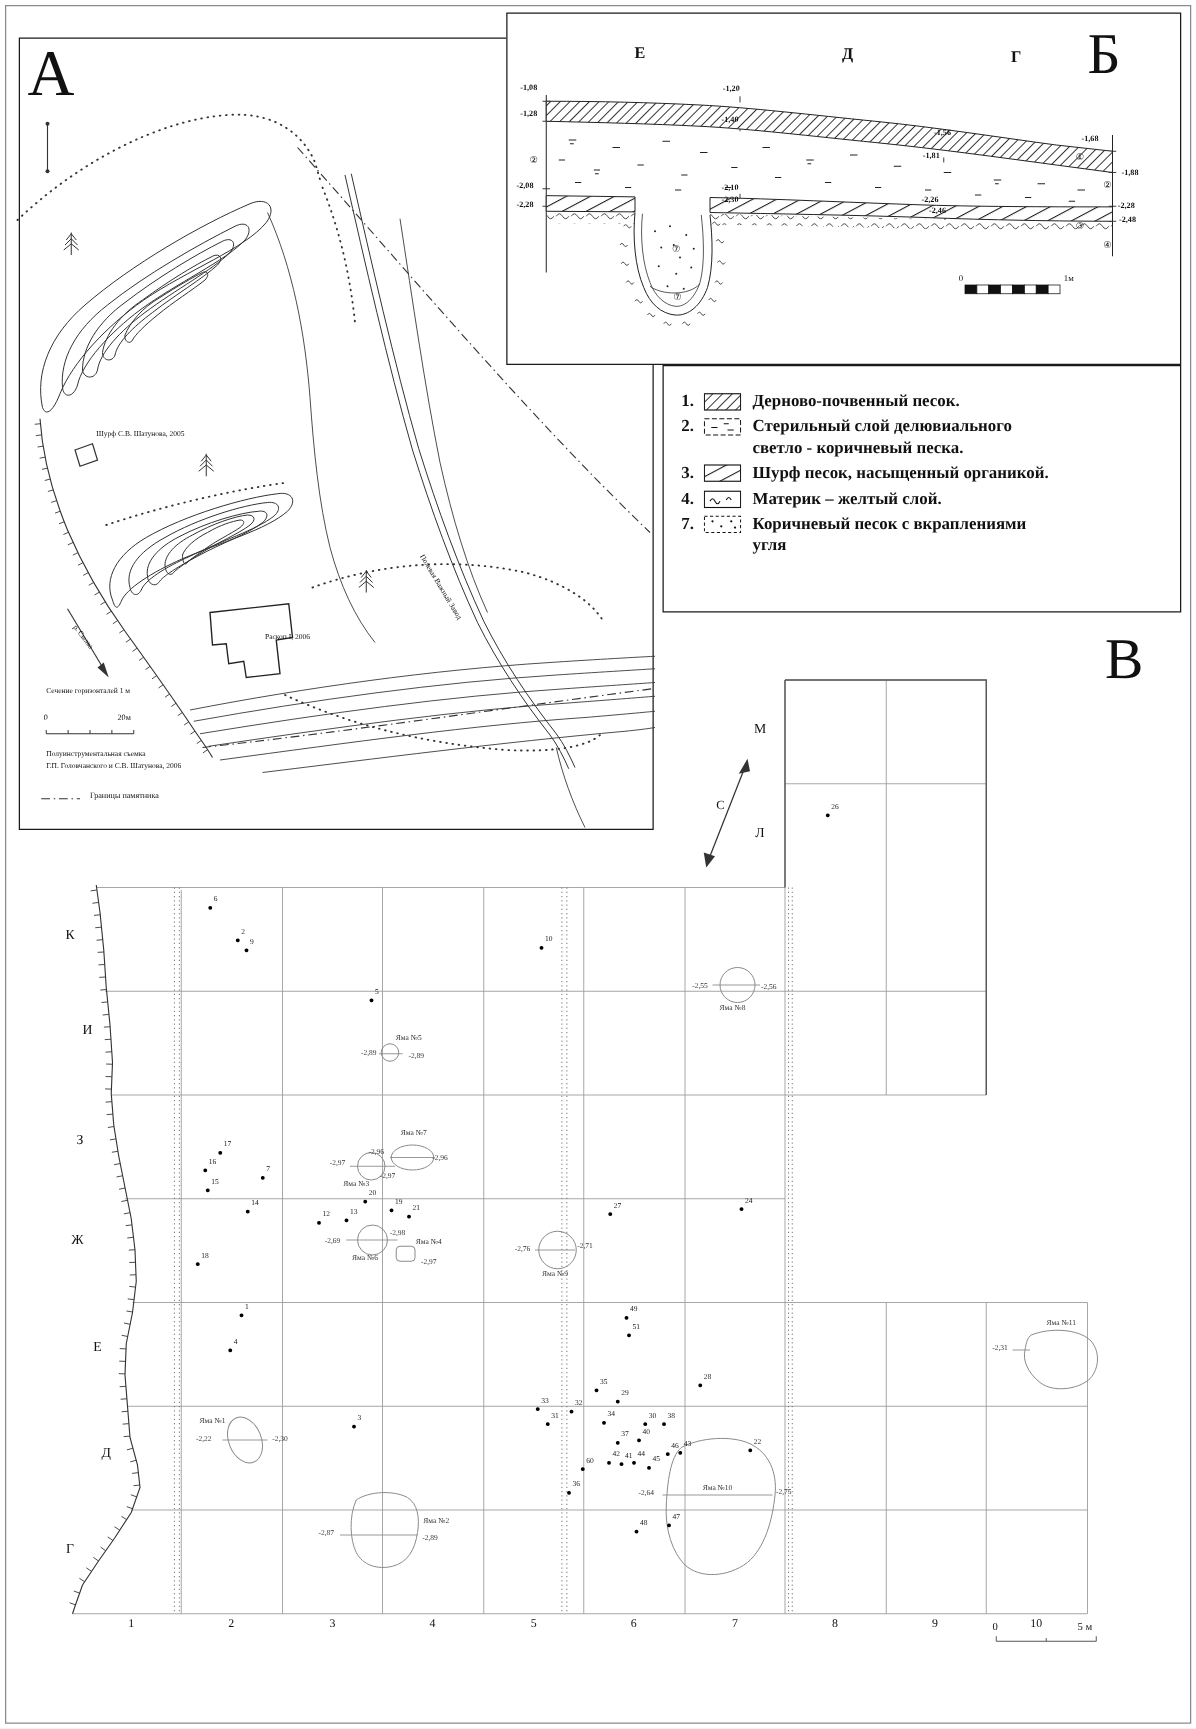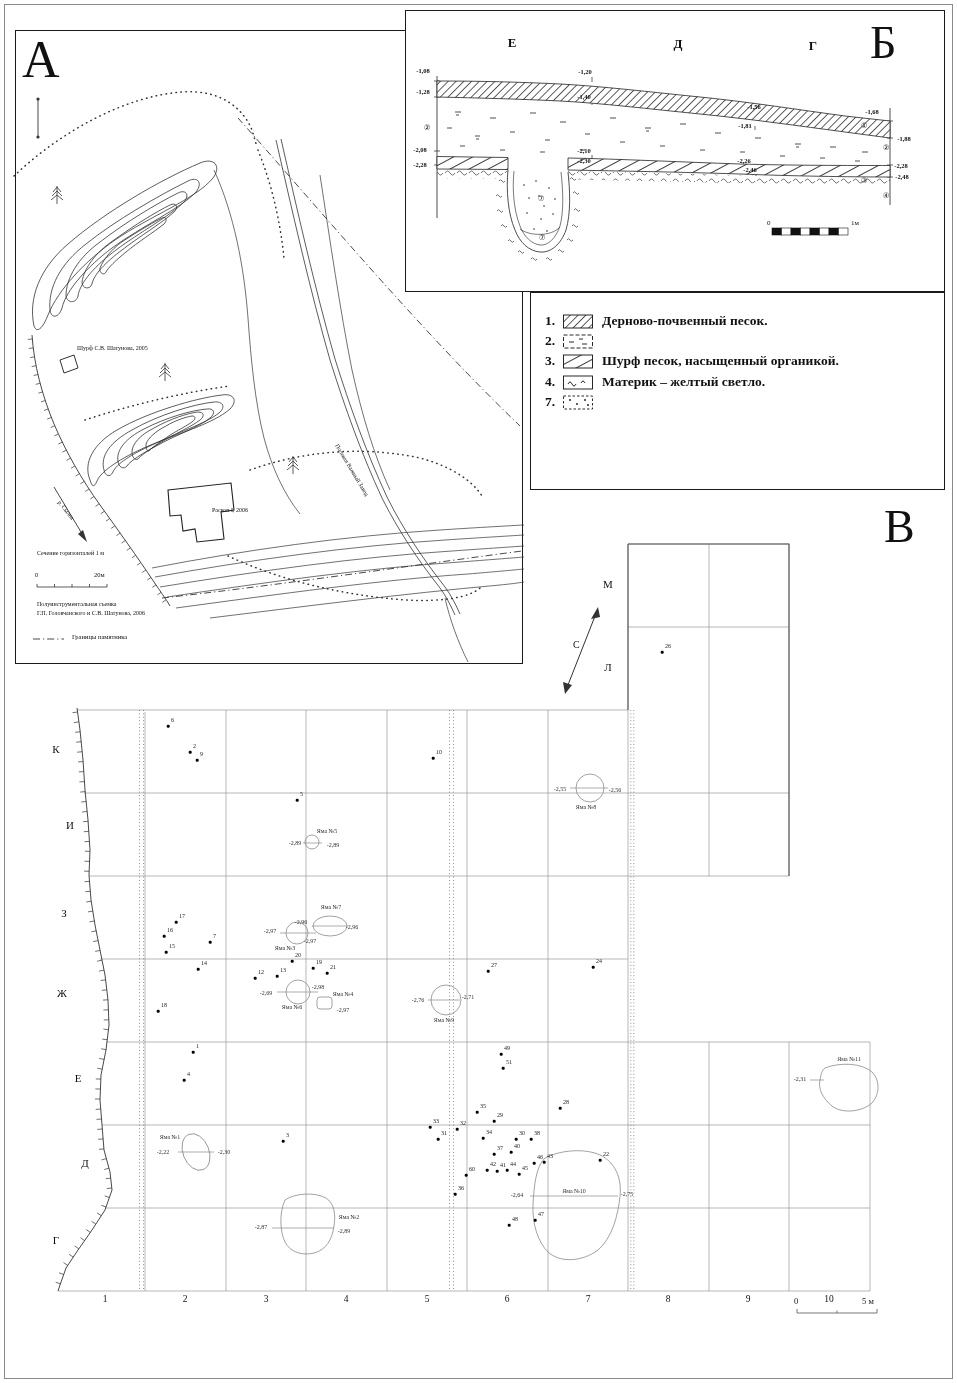--- a/index.html
+++ b/index.html
@@ -59,45 +59,47 @@
             <rect x="0.5" y="1" width="29" height="13" fill="url(#h1)" stroke="#111" stroke-width="0.9"></rect>
           </svg>
           <span class="ltxt">Дерново-почвенный песок.</span>
         </div>
         <div class="lrow">
           <span class="lnum">2.</span>
           <svg class="lsw" width="30" height="15">
             <rect x="0.5" y="1" width="29" height="13" fill="#fff" stroke="#111" stroke-width="0.9" stroke-dasharray="4,2"></rect>
             <path d="M6,8h5 M16,5h4 M19,10h5" stroke="#111" stroke-width="0.9" fill="none"></path>
           </svg>
+          <span class="ltxt">Стерильный слой делювиального светло - коричневый песка.</span>
         </div>
         <div class="lrow">
           <span class="lnum">3.</span>
           <svg class="lsw" width="30" height="15">
             <rect x="0.5" y="1" width="29" height="13" fill="url(#h3)" stroke="#111" stroke-width="0.9"></rect>
           </svg>
           <span class="ltxt">Шурф песок, насыщенный органикой.</span>
         </div>
         <div class="lrow">
           <span class="lnum">4.</span>
           <svg class="lsw" width="30" height="15">
             <rect x="0.5" y="1" width="29" height="13" fill="#fff" stroke="#111" stroke-width="0.9"></rect>
             <path d="M5,9 q2,-4 4,0 q2,4 4,0 M18,8 q2,-4 4,0" stroke="#111" stroke-width="0.9" fill="none"></path>
           </svg>
-          <span class="ltxt">Материк – желтый светло.</span>
+          <span class="ltxt">Материк – желтый слой.</span>
         </div>
         <div class="lrow">
           <span class="lnum">7.</span>
           <svg class="lsw" width="30" height="15">
             <rect x="0.5" y="1" width="29" height="13" fill="#fff" stroke="#111" stroke-width="0.9" stroke-dasharray="2.5,2"></rect>
             <circle cx="7" cy="5" r="0.9" fill="#111"></circle>
             <circle cx="14" cy="9" r="0.9" fill="#111"></circle>
             <circle cx="22" cy="5" r="0.9" fill="#111"></circle>
             <circle cx="25" cy="10" r="0.9" fill="#111"></circle>
           </svg>
+          <span class="ltxt">Коричневый песок с вкраплениями угля</span>
         </div>
       </div>
   </div>
 
   <svg id="art" width="957" height="1383" viewBox="0 0 957 1383">
     <defs>
       <pattern id="h1" width="5.5" height="5.5" patternUnits="userSpaceOnUse" patternTransform="rotate(45)">
         <rect width="5.5" height="5.5" fill="#fff"></rect>
         <line x1="0" y1="0" x2="0" y2="5.5" stroke="#1a1a1a" stroke-width="1.4"></line>
       </pattern>

